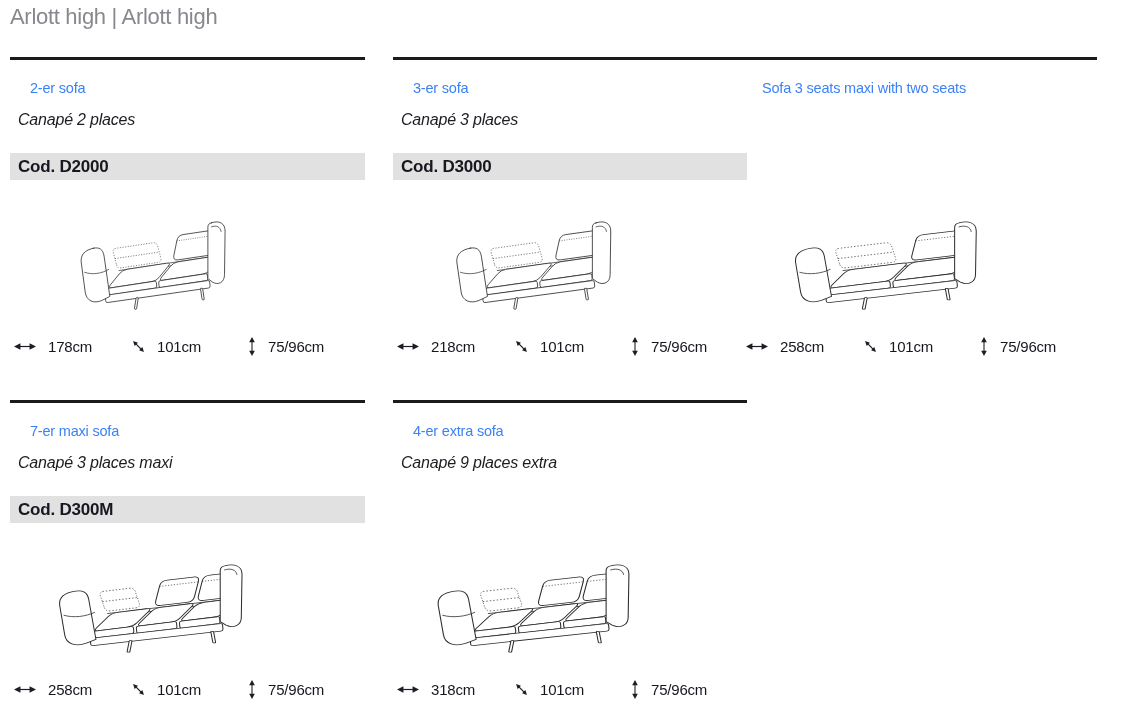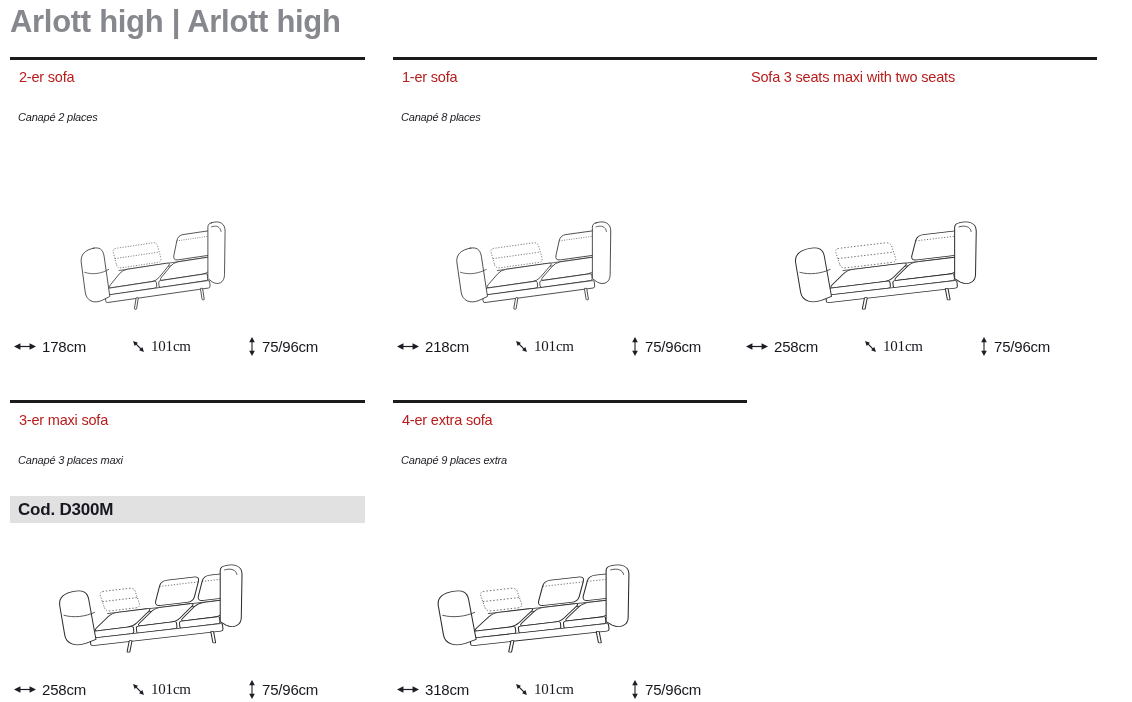--- a/index.html
+++ b/index.html
@@ -2,70 +2,73 @@
 <html><head>
 <meta charset="utf-8">
 <style>
   html,body{margin:0;padding:0;background:#fff;}
   body{
     width:1132px;height:702px;position:relative;overflow:hidden;
     font-family:"Liberation Sans",sans-serif;color:#1c1c22;
   }
   .page-title{
     position:absolute;left:10px;top:4px;margin:0;
-    font-size:31px;font-weight:700;letter-spacing:-0.3px;color:#86888e;
+    font-size:22px;font-weight:400;letter-spacing:-0.3px;color:#86888e;
   }
   .cell{position:absolute;height:300px;border-top:3px solid #1b1b1b;box-sizing:border-box;}
   .c0{left:10px;top:57px;width:355px;}
   .c1{left:393px;top:57px;width:354px;}
   .c2{left:742px;top:57px;width:355px;}
   .c3{left:10px;top:400px;width:355px;}
   .c4{left:393px;top:400px;width:354px;}
   .ctitle{
-    position:absolute;left:8px;top:8px;margin:1px;
-    font-size:14.5px;font-weight:400;letter-spacing:-0.2px;color:#b91c1c;
+    position:absolute;left:8px;top:8px;margin:12px;
+    font-size:14.5px;font-weight:400;letter-spacing:-0.2px;color:#3b82f6;
   }
   .csub{
     position:absolute;left:8px;top:51px;margin:0;
-    font-size:11px;font-style:italic;letter-spacing:-0.2px;color:#1c1c22;
+    font-size:16px;font-style:italic;letter-spacing:-0.2px;color:#1c1c22;
   }
   .code-bar{
     position:absolute;left:0;top:93px;right:0;height:27px;
     background:#e1e1e1;line-height:27px;padding-left:8px;box-sizing:border-box;
     font-size:17px;font-weight:700;letter-spacing:-0.2px;color:#17171f;
   }
   .sofa{position:absolute;top:141px;}
   .c0 .sofa{left:62px;}
   .c1 .sofa{left:54px;}
   .c2 .sofa{left:42px;}
   .c3 .sofa{left:38px;}
   .c4 .sofa{left:33px;}
   .sofa-svg{display:block;}
   .sofa-svg .solid{fill:#fff;stroke:#2c2c2c;stroke-width:1.4;stroke-linejoin:round;stroke-linecap:round;}
   .sofa-svg .line{fill:none;stroke:#2c2c2c;stroke-width:1.2;stroke-linecap:round;}
   .sofa-svg .ghost{fill:none;stroke:#3a3a3a;stroke-width:1.1;stroke-dasharray:2 2.6;stroke-linejoin:round;}
   .sofa-svg .dots{fill:none;stroke:#3a3a3a;stroke-width:1.1;stroke-dasharray:1.6 2.4;}
   .dims{position:absolute;left:0;right:0;top:274px;height:24px;}
-  .dim{position:absolute;top:0;display:flex;align-items:center;gap:5px;height:24px;}
+  .dim{position:absolute;top:0;display:flex;align-items:center;gap:11px;height:24px;}
   .g1{left:3px;}
-  .g2{left:121px;font-family:Liberation Serif, serif;}
+  .g2{left:121px;}
   .g3{left:237px;}
   .dlabel{font-size:15px;letter-spacing:-0.2px;color:#16161e;white-space:nowrap;}
   .dicon{display:block;}
   .dicon .ln{fill:none;stroke:#1d1d25;stroke-width:1.3;}
   .dicon .hd{fill:#1d1d25;stroke:none;}
 </style>
 </head>
 <body>
 
 <h1 class="page-title">Arlott high | Arlott high</h1>
 
 <section class="cell c0">
   <h3 class="ctitle">2-er sofa</h3>
   <p class="csub">Canapé 2 places</p>
+  <div class="code-bar">
+    <span>Cod. D2000</span>
+  </div>
   <div class="sofa">
     <svg class="sofa-svg" width="172" height="115" viewBox="0 0 300 200" preserveAspectRatio="none">
         <path d="M77.5 110.5Q79.3 117.2 86.2 116.2L149.8 106.8Q156.7 105.8 154.9 99.0L149.5 78.5Q147.7 71.8 140.8 72.8L77.2 82.2Q70.3 83.2 72.1 90.0Z" class="ghost"></path>
         <path d="M74.8 100.2L152.2 88.8" class="ghost"></path>
         <path d="M82.0 121.0L256.0 95.0" class="line"></path>
         <path d="M84.0 126.0L258.0 100.0" class="line"></path>
         <path d="M177.6 94.9Q175.8 103.7 184.7 102.4L249.6 92.8Q258.5 91.5 260.3 82.7L265.7 56.3Q267.5 47.5 258.6 48.8L193.7 58.4Q184.8 59.7 183.0 68.6Z" class="solid"></path>
         <path d="M182.8 69.4L265.5 57.2" class="dots"></path>
         <path d="M67.0 145.8Q62.0 152.0 69.9 150.8L139.1 140.2Q147.0 139.0 152.0 132.8L168.0 113.2Q173.0 107.0 165.1 108.2L95.9 118.8Q88.0 120.0 83.0 126.2Z" class="solid"></path>
         <path d="M62.2 155.0Q62.0 152.0 65.0 151.5L144.0 139.5Q147.0 139.0 147.2 142.0L147.8 148.0Q148.0 151.0 145.0 151.5L66.0 163.5Q63.0 164.0 62.8 161.0Z" class="solid"></path>
@@ -102,22 +105,25 @@
           <path class="ln" d="M6 4 V20"></path>
           <path class="hd" d="M6 0.5 L2.6 7 L9.4 7 Z"></path>
           <path class="hd" d="M6 23.5 L2.6 17 L9.4 17 Z"></path>
         </svg>
       <span class="dlabel">75/96cm</span>
     </span>
   </div>
 </section>
 
 <section class="cell c1">
-  <h3 class="ctitle">1-er sofa</h3>
-  <p class="csub">Canapé 8 places</p>
+  <h3 class="ctitle">3-er sofa</h3>
+  <p class="csub">Canapé 3 places</p>
+  <div class="code-bar">
+    <span>Cod. D3000</span>
+  </div>
   <div class="sofa">
     <svg class="sofa-svg" width="184" height="115" viewBox="0 0 300 200" preserveAspectRatio="none">
         <path d="M77.5 110.5Q79.3 117.2 86.2 116.2L149.8 106.8Q156.7 105.8 154.9 99.0L149.5 78.5Q147.7 71.8 140.8 72.8L77.2 82.2Q70.3 83.2 72.1 90.0Z" class="ghost"></path>
         <path d="M74.8 100.2L152.2 88.8" class="ghost"></path>
         <path d="M82.0 121.0L256.0 95.0" class="line"></path>
         <path d="M84.0 126.0L258.0 100.0" class="line"></path>
         <path d="M177.6 94.9Q175.8 103.7 184.7 102.4L249.6 92.8Q258.5 91.5 260.3 82.7L265.7 56.3Q267.5 47.5 258.6 48.8L193.7 58.4Q184.8 59.7 183.0 68.6Z" class="solid"></path>
         <path d="M182.8 69.4L265.5 57.2" class="dots"></path>
         <path d="M67.0 145.8Q62.0 152.0 69.9 150.8L139.1 140.2Q147.0 139.0 152.0 132.8L168.0 113.2Q173.0 107.0 165.1 108.2L95.9 118.8Q88.0 120.0 83.0 126.2Z" class="solid"></path>
         <path d="M62.2 155.0Q62.0 152.0 65.0 151.5L144.0 139.5Q147.0 139.0 147.2 142.0L147.8 148.0Q148.0 151.0 145.0 151.5L66.0 163.5Q63.0 164.0 62.8 161.0Z" class="solid"></path>
@@ -205,21 +211,21 @@
           <path class="ln" d="M6 4 V20"></path>
           <path class="hd" d="M6 0.5 L2.6 7 L9.4 7 Z"></path>
           <path class="hd" d="M6 23.5 L2.6 17 L9.4 17 Z"></path>
         </svg>
       <span class="dlabel">75/96cm</span>
     </span>
   </div>
 </section>
 
 <section class="cell c3">
-  <h3 class="ctitle">3-er maxi sofa</h3>
+  <h3 class="ctitle">7-er maxi sofa</h3>
   <p class="csub">Canapé 3 places maxi</p>
   <div class="code-bar">
     <span>Cod. D300M</span>
   </div>
   <div class="sofa">
     <svg class="sofa-svg" width="218" height="115" viewBox="0 0 300 200" preserveAspectRatio="none">
         <path d="M77.5 110.5Q79.3 117.2 86.2 116.2L120.5 111.1Q127.4 110.1 125.6 103.3L120.2 82.9Q118.4 76.1 111.5 77.1L77.2 82.2Q70.3 83.2 72.1 90.0Z" class="ghost"></path>
         <path d="M74.8 100.2L122.9 93.1" class="ghost"></path>
         <path d="M82.0 121.0L256.0 95.0" class="line"></path>
         <path d="M84.0 126.0L258.0 100.0" class="line"></path>

